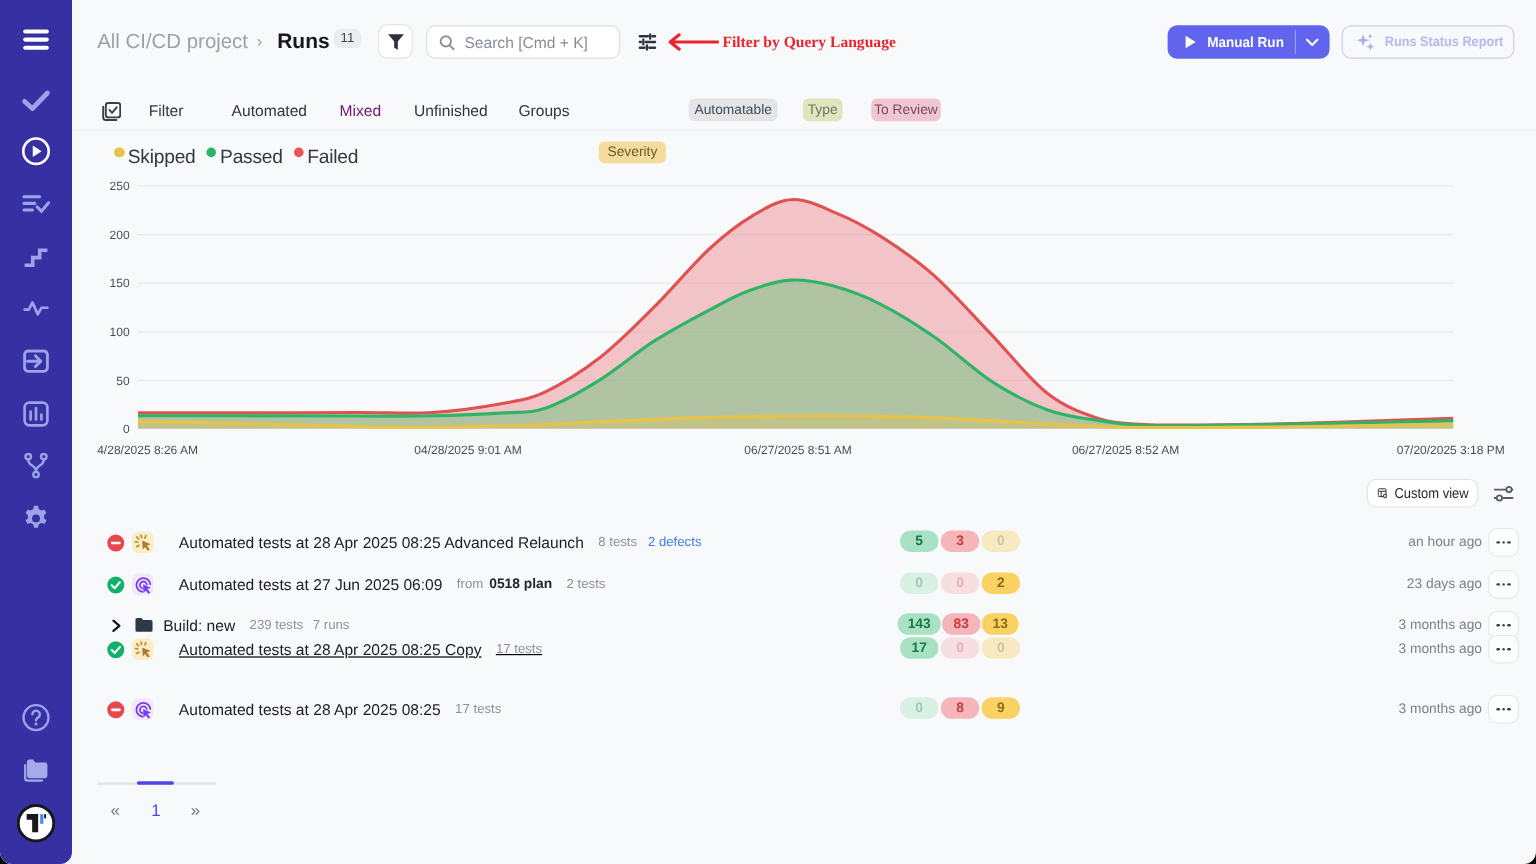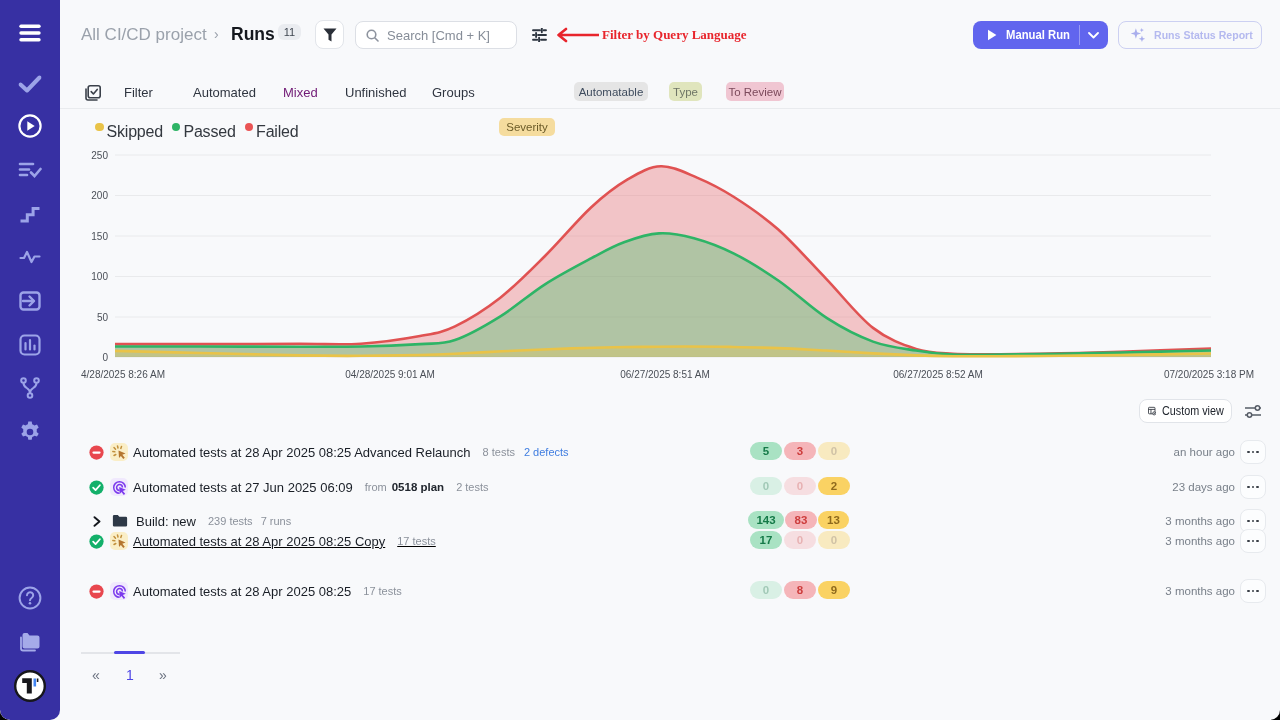--- a/index.html
+++ b/index.html
@@ -6,21 +6,21 @@
 html,body { width:1280px; height:720px; background:#000; overflow:hidden; }
 body { font-family:"Liberation Sans", sans-serif; }
 #app { position:absolute; left:0; top:0; width:1280px; height:720px; background:#f8f9fb; border-radius:0 0 10px 10px; overflow:hidden; }
 #sidebar { position:absolute; left:0; top:0; width:60px; height:720px; background:#3730a3; border-radius:0 0 10px 10px; }
 .sic { position:absolute; left:30px; transform:translate(-50%,-50%); display:flex; align-items:center; justify-content:center; }
 .abs { position:absolute; }
 .txt { white-space:nowrap; }
 .row { position:absolute; left:89px; width:1180px; height:24px; display:flex; align-items:center; }
 .row .st { flex:0 0 auto; }
 .ticon { width:18px; height:18px; border-radius:5px; margin-left:6px; display:inline-flex; align-items:center; justify-content:center; }
-.title { font-size:13px; color:#1a1f27; margin-left:5px; white-space:nowrap; }
+.title { font-size:13px; color:#1a1f27; margin-left:21px; white-space:nowrap; }
 .meta { font-size:11px; color:#8b919b; white-space:nowrap; }
 .b { position:absolute; top:2px; width:32px; height:18px; border-radius:9px; font-size:11.5px; font-weight:bold; display:flex; align-items:center; justify-content:center; }
 .b.g { background:#a9e2c3; color:#157a48; }
 .b.r { background:#f5b5b9; color:#cd3d3d; }
 .b.y { background:#fad263; color:#8f6a1d; }
 .b.fade { opacity:0.38; }
 .time { position:absolute; right:34px; font-size:11.5px; color:#79808a; }
 .dots { position:absolute; right:3px; top:0; width:26px; height:24px; background:#fcfdfe; border:1px solid #e7eaee; border-radius:8px; display:flex; align-items:center; justify-content:center; gap:2px; }
 .dots i { width:2.4px; height:2.4px; border-radius:50%; background:#3a3f47; display:block; }
 </style>

